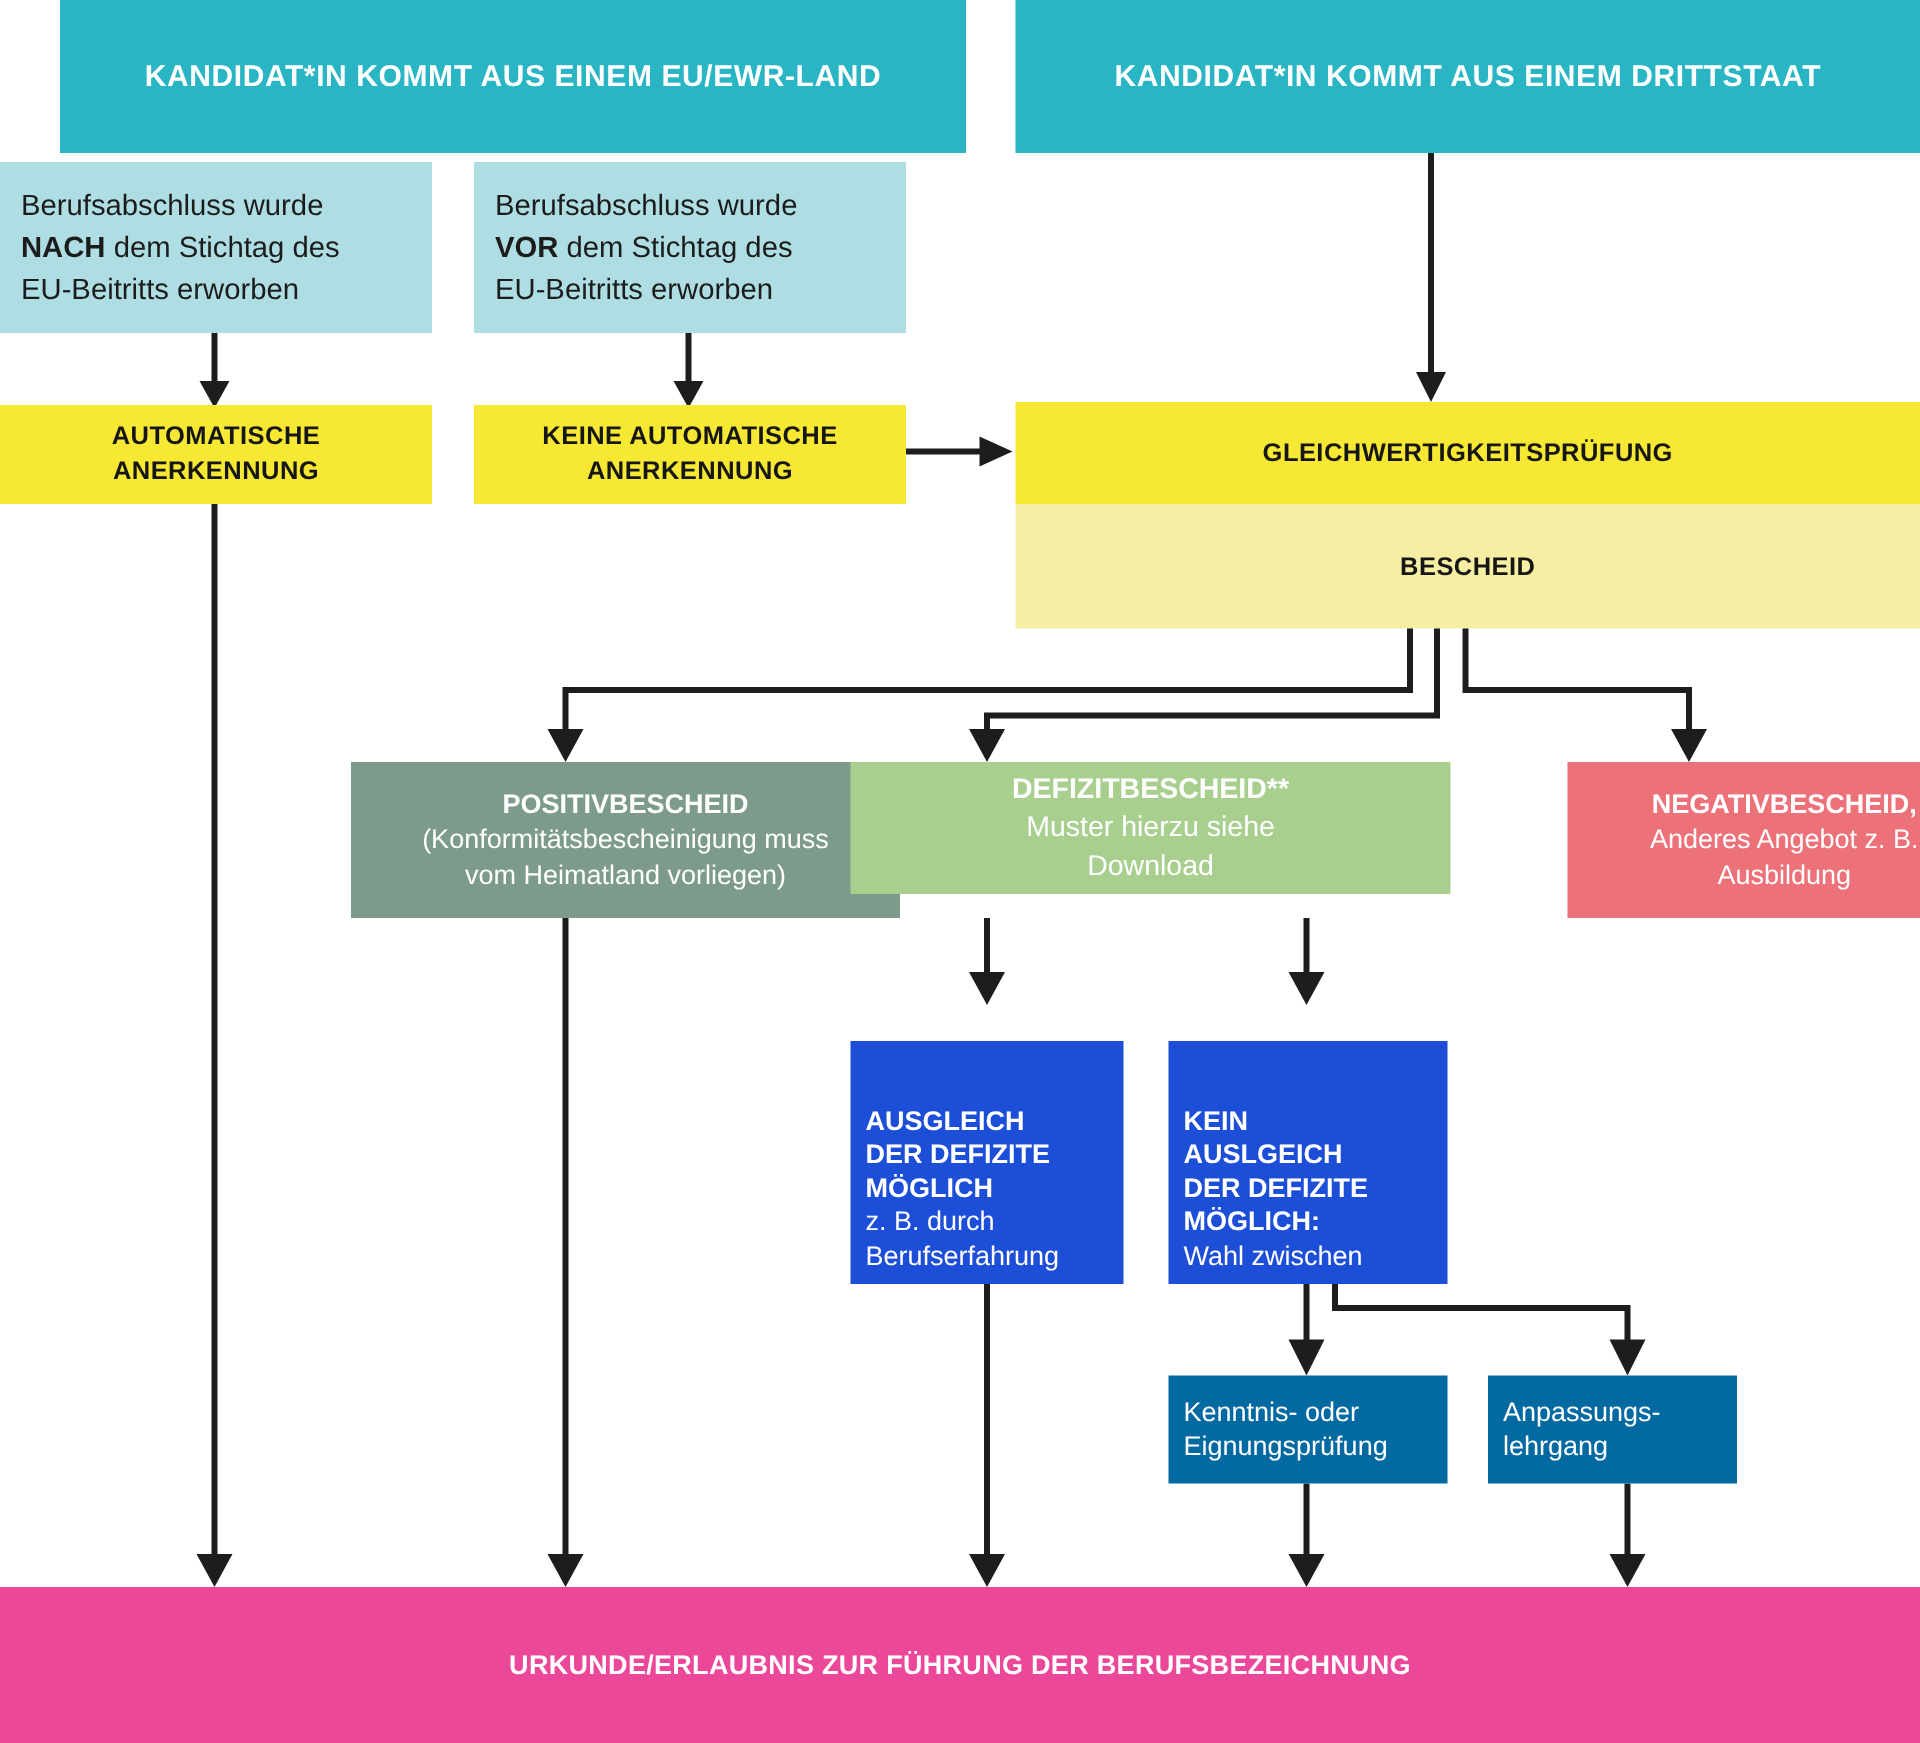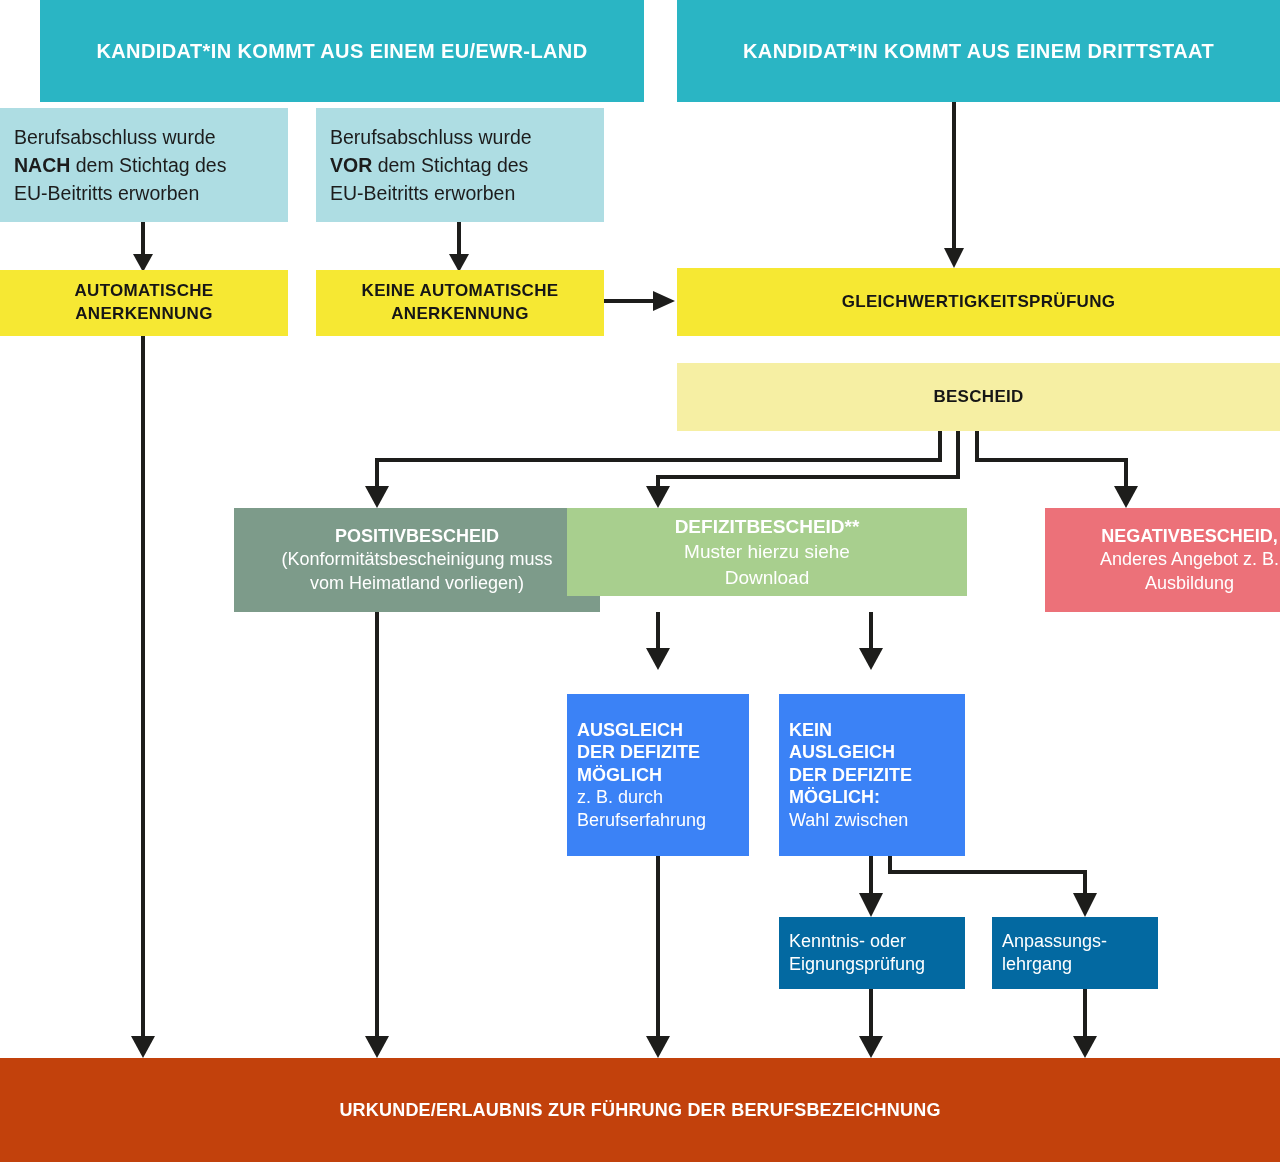--- a/index.html
+++ b/index.html
@@ -64,47 +64,47 @@
     line-height:1.3;
     margin-left:40px;
   }
   .lightGreen{
     background:#a8cf8e;
     color:#ffffff;
     font-size:19px;
     line-height:1.35;
   }
   .midGreen{
-    background:#3b82f6;
+    background:#1d4ed8;
     color:#ffffff;
     font-size:18px;
     line-height:1.25;
     align-items:flex-start;
-    justify-content:center;
+    justify-content:flex-end;
     text-align:left;
     padding:8px 10px;
   }
   .brightGreen{
     background:#0369a1;
     color:#ffffff;
     font-size:18px;
     line-height:1.3;
     align-items:flex-start;
     justify-content:center;
     text-align:left;
     padding:8px 10px;
   }
   .red{
     background:#ec7179;
     color:#ffffff;
     font-size:18px;
     line-height:1.3;
   }
   .darkGreen{
-    background:#c2410c;
+    background:#ec4899;
     color:#ffffff;
     font-weight:bold;
     font-size:18px;
     letter-spacing:0.2px;
   }
   .bld{font-weight:bold;}
   .ttl{font-weight:bold;display:block;}
   .sub{display:block;font-weight:normal;}
   svg.links{
     position:absolute;
@@ -202,21 +202,21 @@
 
   <div class="box yellow" style="left:316px;top:270px;width:288px;height:66px;white-space:pre-line;">
     <span>KEINE AUTOMATISCHE
 ANERKENNUNG</span>
   </div>
 
   <div class="box yellow" style="left:677px;top:268px;width:603px;height:68px;">
     <span>GLEICHWERTIGKEITSPRÜFUNG</span>
   </div>
 
-  <div class="box yellow-pale" style="left:677px;top:336px;width:603px;height:68px;margin-top:27px;">
+  <div class="box yellow-pale" style="left:677px;top:336px;width:603px;height:83px;">
     <span>BESCHEID</span>
   </div>
 
   <div class="box grayGreen" style="left:194px;top:508px;width:366px;height:104px;">
     <span class="ttl">POSITIVBESCHEID</span>
     <span class="sub">(Konformitätsbescheinigung muss</span>
     <span class="sub">vom Heimatland vorliegen)</span>
   </div>
 
   <div class="box lightGreen" style="left:567px;top:508px;width:400px;height:88px;">

